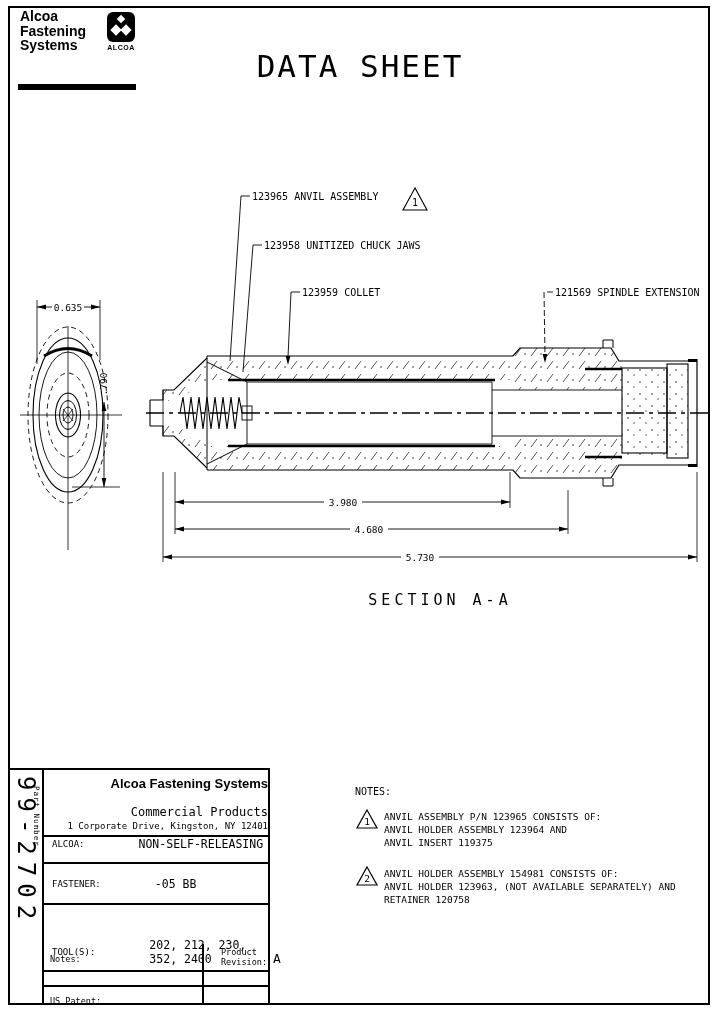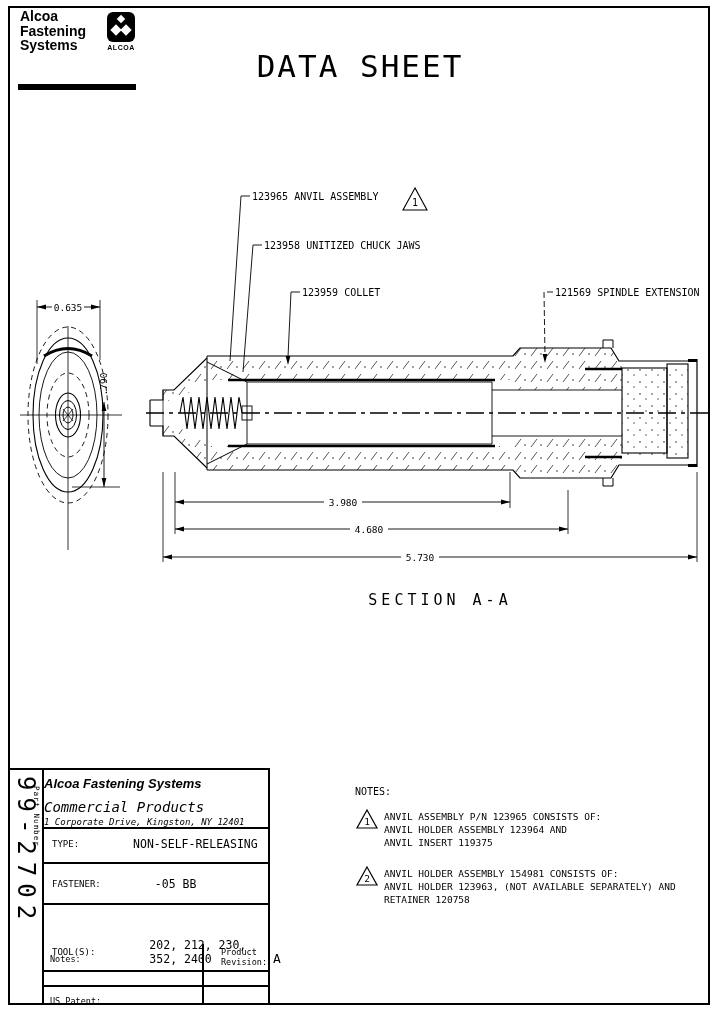--- a/index.html
+++ b/index.html
@@ -30,23 +30,23 @@
   .note-lines{font-size:9.5px;line-height:13px;white-space:nowrap;}
   
   .tblock{position:absolute;left:8px;top:768px;width:262px;height:237px;
     border:2px solid #000;box-sizing:border-box;}
   .pn-strip{position:absolute;left:0;top:0;width:34px;height:100%;border-right:2px solid #000;box-sizing:border-box;}
   .pn-value{position:absolute;left:2px;top:6px;writing-mode:vertical-rl;
     font-size:24px;letter-spacing:7px;font-family:"DejaVu Sans Mono", monospace;}
   .pn-label{position:absolute;right:1px;top:16px;writing-mode:vertical-rl;font-size:7.5px;letter-spacing:1px;}
   .tb-content{position:absolute;left:34px;top:0;width:224px;height:100%;}
   .tb-row{position:absolute;left:0;width:100%;border-bottom:2px solid #000;box-sizing:border-box;}
-  .tb-header{top:0;height:59px;text-align:left;font-style:italic;}
+  .tb-header{top:0;height:67px;text-align:right;}
   .tb-company{font-family:"Liberation Sans", sans-serif;font-weight:bold;font-size:13px;margin-top:6px;}
-  .tb-division{font-size:14px;margin-top:8px;}
+  .tb-division{font-size:12px;margin-top:14px;}
   .tb-address{font-size:9px;margin-top:2px;}
   .tb-type{top:55px;height:39px;}
   .tb-fastener{top:94px;height:41px;}
   .tb-tools{top:135px;height:39px;margin-top:28px;}
   .tb-notesrow{top:174px;height:43px;}
   .tb-patentrow{top:217px;height:18px;border-bottom:none;}
   .tb-lbl{font-size:9px;}
   .tb-val{font-size:11.5px;margin-left:12px;padding-left:42px;}
   .tb-inline{display:flex;align-items:center;height:100%;padding-left:8px;box-sizing:border-box;}
   .tb-split-l{position:absolute;left:0;top:0;height:100%;width:160px;border-right:2px solid #000;box-sizing:border-box;padding:3px 0 0 6px;}
@@ -252,21 +252,21 @@
   <div class="tb-content">
 
     <div class="tb-row tb-header">
       <div class="tb-company">Alcoa Fastening Systems</div>
       <div class="tb-division">Commercial Products</div>
       <div class="tb-address">1 Corporate Drive, Kingston, NY 12401</div>
     </div>
 
     <div class="tb-row tb-type">
       <div class="tb-inline">
-        <span class="tb-lbl">TYPE:</span>
+        <span class="tb-lbl">ALCOA:</span>
         <span class="tb-val">NON-SELF-RELEASING</span>
       </div>
     </div>
 
     <div class="tb-row tb-fastener">
       <div class="tb-inline">
         <span class="tb-lbl">FASTENER:</span>
         <span class="tb-val">-05 BB</span>
       </div>
     </div>

